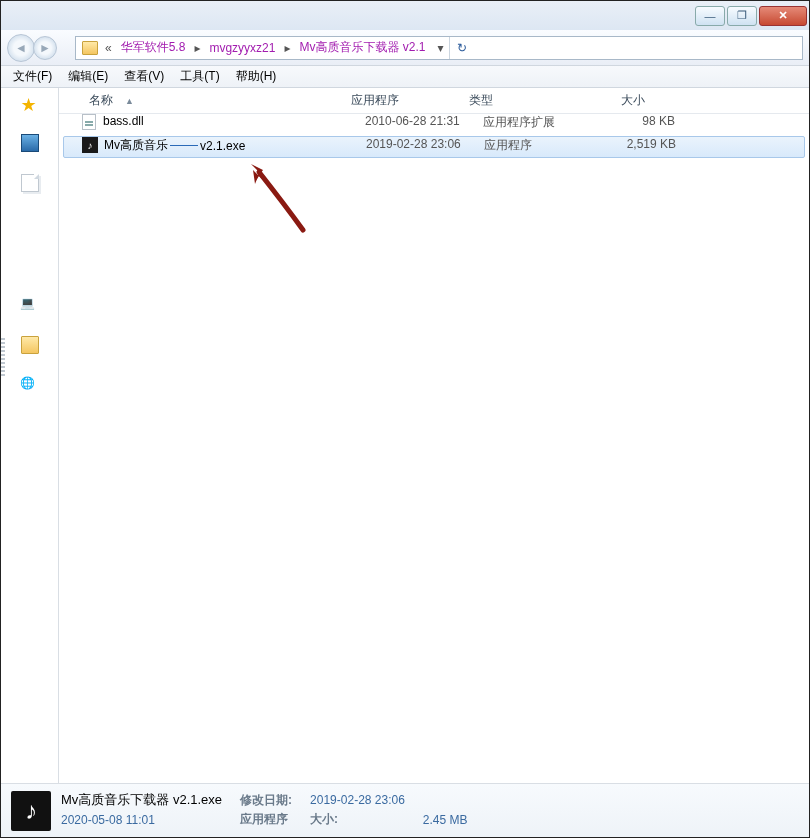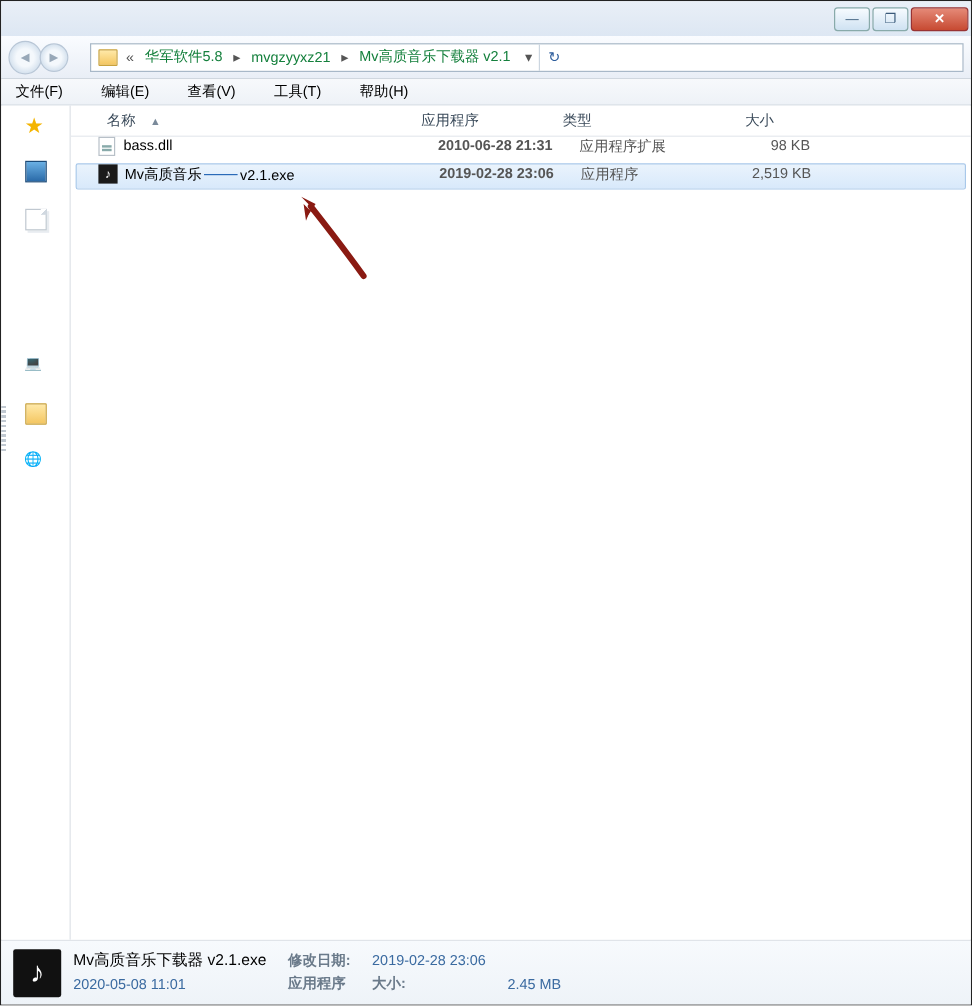--- a/index.html
+++ b/index.html
@@ -13,30 +13,30 @@
 .tbtn.close { width: 48px; background: linear-gradient(#e58a78,#c74a32); border-color: #933; color: #fff; font-weight: bold; }
 
 
 .addrbar { height: 36px; background: linear-gradient(#fafcff,#e9eef6); border-bottom: 1px solid #d0d7df; display: flex; align-items: center; padding: 0 6px; gap: 6px; }
 .navbtns { width: 62px; height: 28px; position: relative; }
 .navbig { width: 28px; height: 28px; border-radius: 50%; background: radial-gradient(#f4f8fc 40%, #d7e3ef 70%, #b8c6d6); border: 1px solid #b8c6d6; position: absolute; display: flex; align-items: center; justify-content: center; color: #98a8b8; }
 .navbig.back { left: 0; }
 .navbig.fwd { left: 26px; width: 24px; height: 24px; top: 2px; }
 .pathbox { flex: 1; height: 24px; background: #fff; border: 1px solid #a8b8c8; display: flex; align-items: center; padding: 0 2px; }
 .pathseg { display: flex; align-items: center; height: 22px; }
-.pathseg .seg { padding: 0 6px; color: #15803d; cursor: default; }
+.pathseg .seg { padding: 0 6px; color: #a21caf; cursor: default; }
 .pathseg .arr { color: #555; padding: 0 3px; }
 .foldericon { width: 16px; height: 14px; background: linear-gradient(#ffe9a8,#f4c661); border: 1px solid #c9a23d; border-radius: 1px; margin: 0 4px; }
 .path-drop { width: 18px; display: flex; align-items: center; justify-content: center; color: #555; }
 .refresh { width: 24px; height: 22px; display: flex; align-items: center; justify-content: center; color: #2a5a9a; border-left: 1px solid #ccd6e0; }
 .searchbox { width: 235px; height: 24px; background: #fff; border: 1px solid #a8b8c8; display: flex; align-items: center; padding: 0 4px; color: #888; font-style: italic; }
 .searchbox .mag { margin-left: auto; color: #4a6ea8; font-style: normal; }
 
 
-.menubar { height: 22px; background: linear-gradient(#f7f9fc,#eef2f7); border-bottom: 1px solid #d0d7df; display: flex; align-items: center; padding: 0 4px; gap: 16px; }
+.menubar { height: 22px; background: linear-gradient(#f7f9fc,#eef2f7); border-bottom: 1px solid #d0d7df; display: flex; align-items: center; padding: 0 4px; }
 .menubar span { padding: 2px 8px; color: #000; }
 
 
 .toolbar { height: 32px; background: linear-gradient(#f9fbfd,#e8eef5); border-bottom: 1px solid #d0d7df; display: flex; align-items: center; padding: 0 8px; gap: 14px; color: #1a3a6a; }
 .toolbar .org { display: flex; align-items: center; gap: 4px; }
 .toolbar .tbdrop::after { content: "▾"; font-size: 9px; margin-left: 4px; color: #333; }
 .toolbar .right { margin-left: auto; display: flex; align-items: center; gap: 10px; }
 .viewbtn { width: 36px; height: 20px; border: 1px solid #bcc; display: flex; align-items: center; justify-content: center; background: linear-gradient(#fff,#eef3f8); border-radius: 2px; }
 .helpq { width: 18px; height: 18px; border-radius: 50%; background: radial-gradient(#9cd0f4,#3a8ac8); color: #fff; display: flex; align-items: center; justify-content: center; font-weight: bold; font-size: 11px; }
 
@@ -60,21 +60,21 @@
 .sorticon { font-size: 9px; color: #7a8a9a; }
 
 .rows { flex: 1; }
 .row { height: 22px; display: flex; align-items: flex-start; padding-left: 22px; }
 .row.sel { background: linear-gradient(#eaf3fc,#d8e9fb); border: 1px solid #a8c8ea; border-radius: 2px; margin: 0 4px; padding-left: 18px; }
 .row .ficon { width: 16px; height: 16px; margin-right: 6px; display: flex; align-items: center; justify-content: center; }
 .dllicon { width: 14px; height: 16px; background: #fff; border: 1px solid #b8c0c8; position: relative; }
 .dllicon::before { content: ""; position: absolute; left: 2px; top: 6px; width: 8px; height: 2px; background: #8aa; box-shadow: 0 3px 0 #8aa; }
 .exeicon { width: 16px; height: 16px; background: #1a1a1a; color: #fff; font-size: 10px; display: flex; align-items: center; justify-content: center; }
 .row .fname { width: 262px; color: #000; display: flex; align-items: center; white-space: pre; }
-.row .fdate { width: 118px; color: #555; font-weight: bold; }
+.row .fdate { width: 118px; color: #555; }
 .row .ftype { width: 112px; color: #555; }
 .row .fsize { width: 80px; text-align: right; color: #555; }
 
 
 .arrow { position: absolute; left: 166px; top: 62px; width: 90px; height: 90px; pointer-events: none; }
 
 
 .details { height: 54px; border-top: 1px solid #d9dee4; background: linear-gradient(#f7fafd,#eef3f8); display: flex; align-items: center; padding: 6px 10px; gap: 10px; }
 .details .bigicon { width: 40px; height: 40px; background: #111; color: #fff; display: flex; align-items: center; justify-content: center; font-size: 24px; border-radius: 2px; }
 .details .meta { display: grid; grid-template-columns: auto auto auto auto; column-gap: 18px; row-gap: 2px; align-items: center; }

